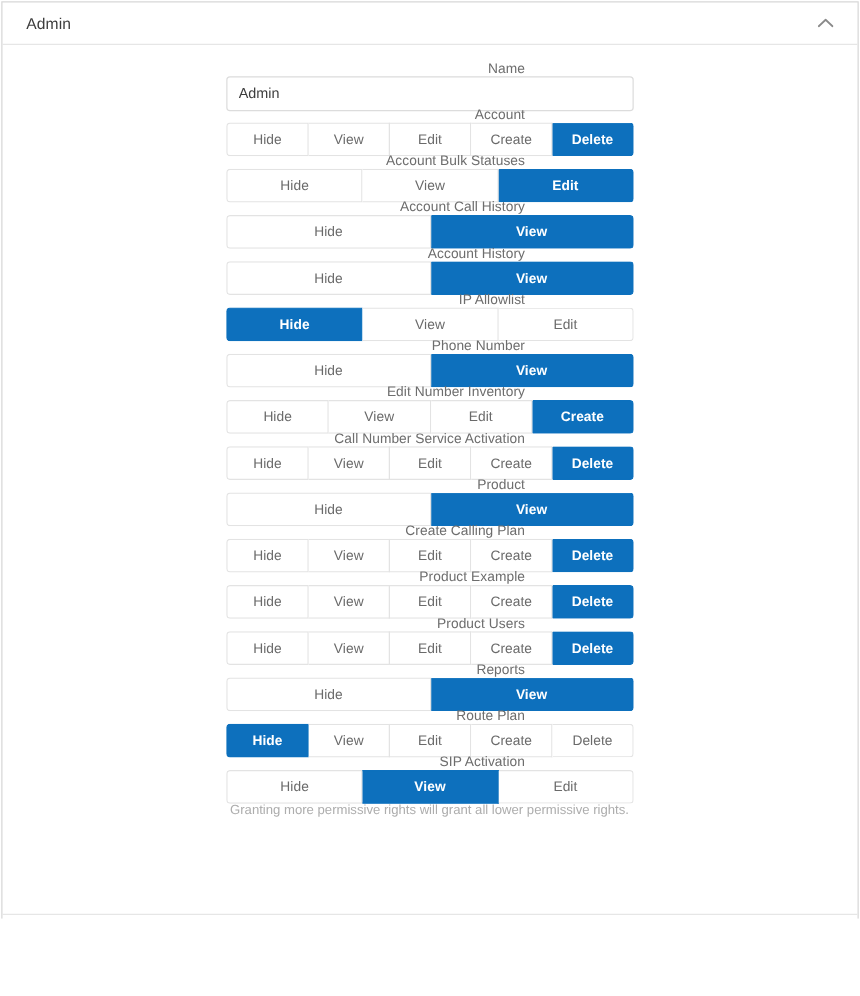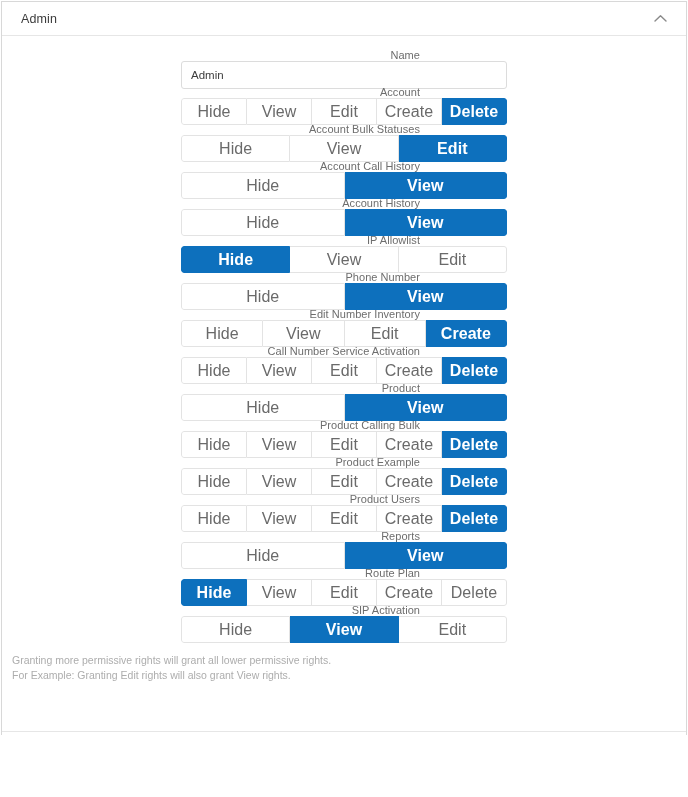--- a/index.html
+++ b/index.html
@@ -114,21 +114,21 @@
     height: 27px;
     border-radius: 3px;
     overflow: hidden;
     box-sizing: border-box;
   }
   .seg {
     flex: 1 1 0;
     display: flex;
     align-items: center;
     justify-content: center;
-    font-size: 16px;
+    font-size: 11px;
     color: #6a6a6a;
     background: #ffffff;
     border: 1px solid #e3e3e3;
     border-left-width: 0;
     box-sizing: border-box;
     cursor: pointer;
     white-space: nowrap;
     letter-spacing: .05px;
   }
   .seg:first-child {
@@ -144,22 +144,20 @@
     background: #0d70bd;
     border-color: #0d70bd;
     color: #ffffff;
     font-weight: bold;
   }
   .seg.active + .seg { border-left-width: 0; }
 
   
   .helper {
     display: flex;
-    margin-top: 12px;
-    flex-direction: column;
   }
   .helper-spacer {
     width: 172px;
     min-width: 172px;
   }
   .helper-text {
     width: 330px;
     padding-left: 10px;
     box-sizing: border-box;
     font-size: 10.5px;
@@ -321,21 +319,21 @@
           <div class="form-row">
             <div class="row-label">Product</div>
             <div class="row-control">
               <div class="segmented">
                 <div class="seg">Hide</div>
                 <div class="seg active">View</div>
               </div>
             </div>
           </div>
           <div class="form-row">
-            <div class="row-label">Product Calling Bulk</div>
+            <div class="row-label">Create Calling Plan</div>
             <div class="row-control">
               <div class="segmented">
                 <div class="seg">Hide</div>
                 <div class="seg">View</div>
                 <div class="seg">Edit</div>
                 <div class="seg">Create</div>
                 <div class="seg active">Delete</div>
               </div>
             </div>
           </div>
@@ -393,21 +391,20 @@
                 <div class="seg">Edit</div>
               </div>
             </div>
           </div>
         </div>
 
       <div class="helper">
         <div class="helper-spacer"></div>
         <div class="helper-text">
           <p>Granting more permissive rights will grant all lower permissive rights.</p>
-          <p>For Example: Granting Edit rights will also grant View rights.</p>
         </div>
       </div>
     </div>
 
     <div class="card-footer">
       <button class="btn btn-default">Delete</button>
       <div class="footer-right">
         <button class="btn btn-default">Cancel</button>
         <button class="btn btn-primary">Save</button>
       </div>

